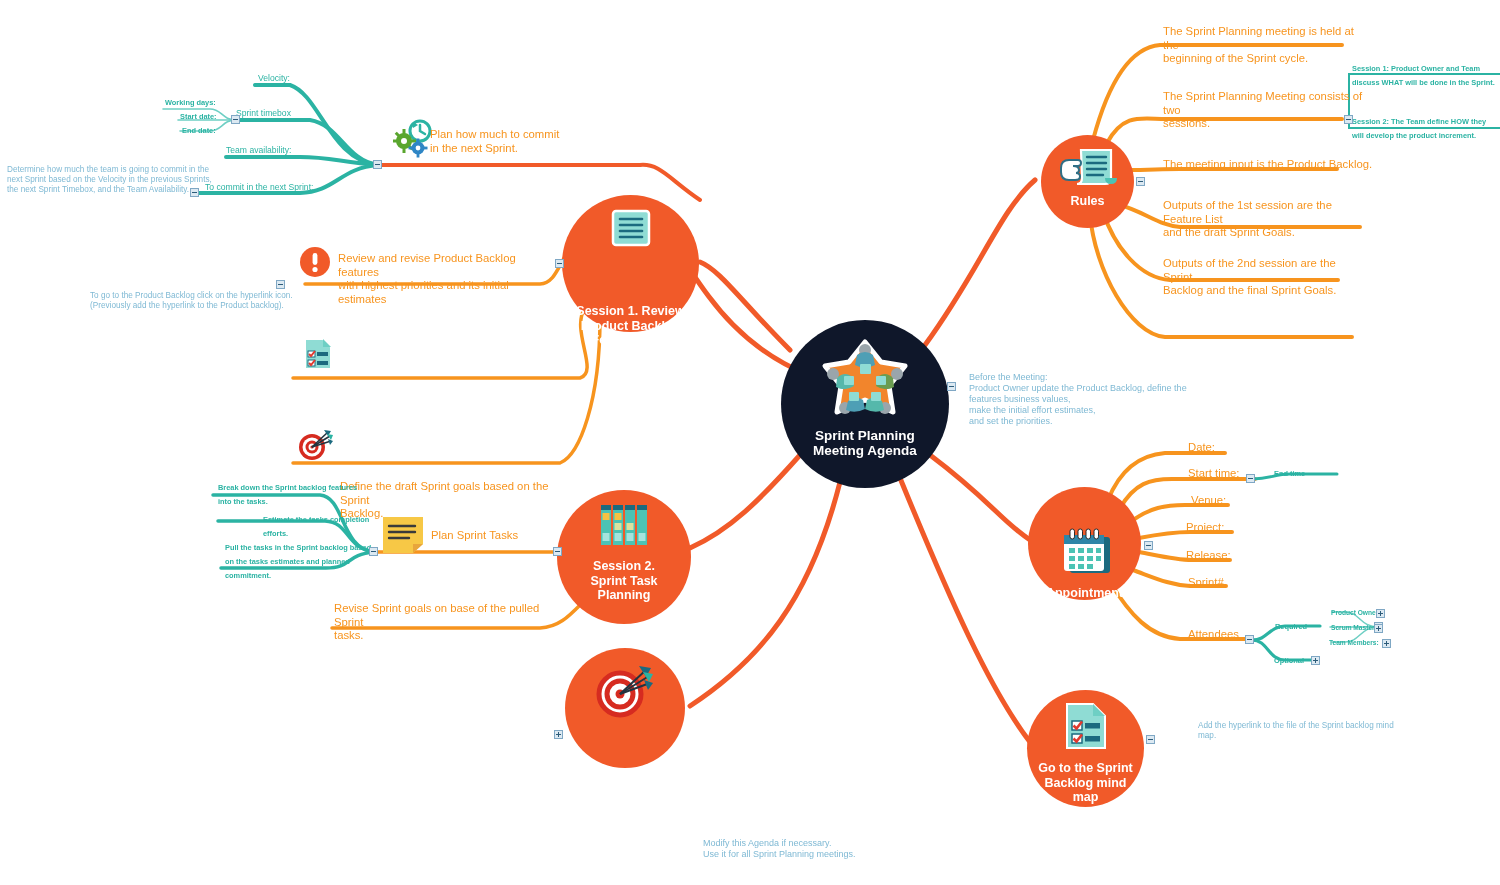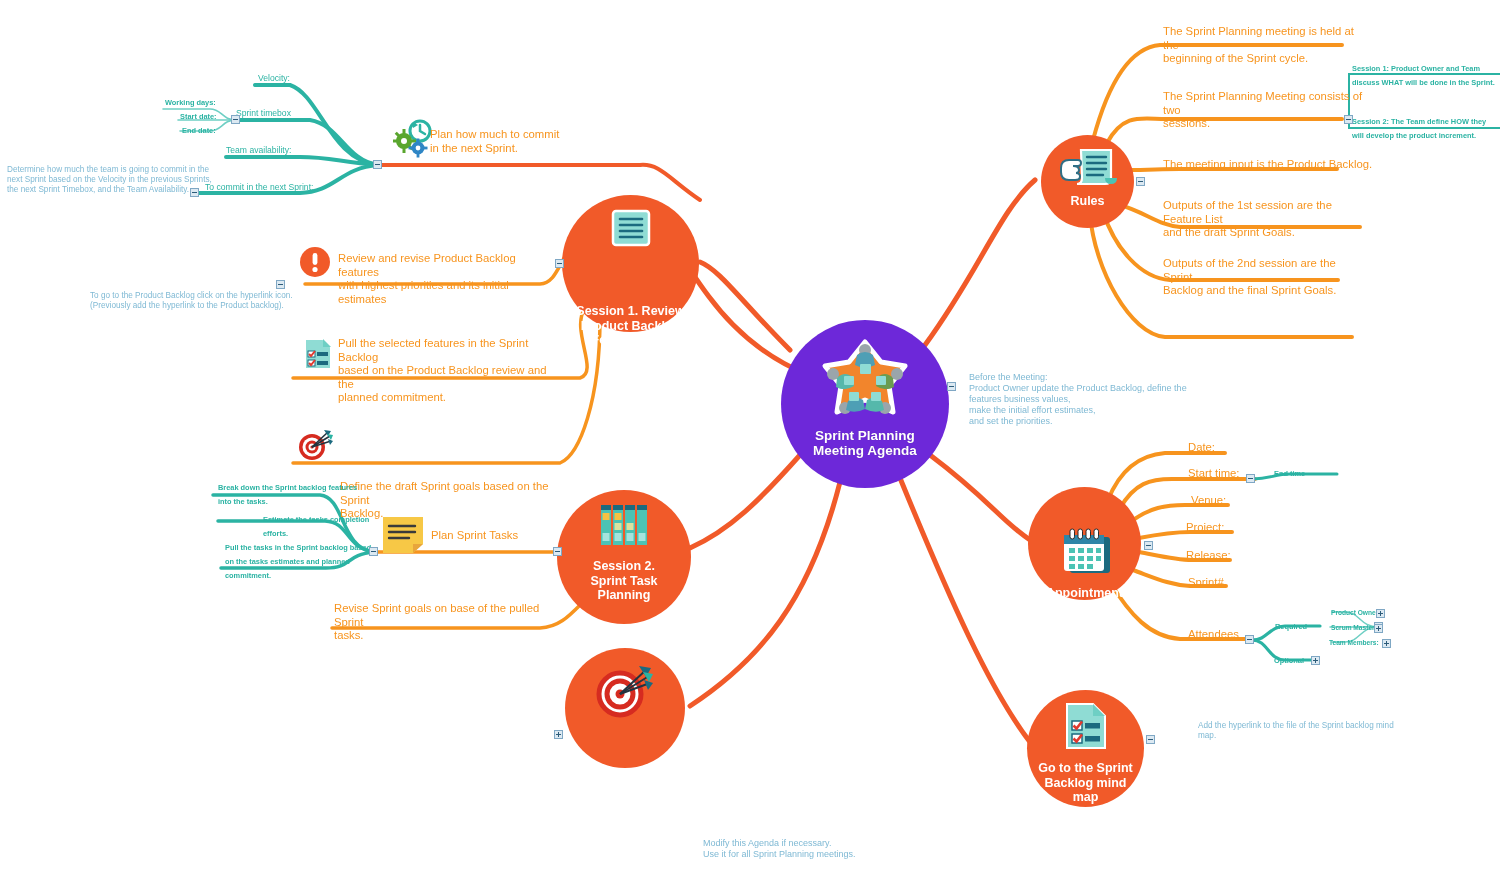--- a/index.html
+++ b/index.html
@@ -21,21 +21,21 @@
     width: 1500px; height: 885px;
     pointer-events: none;
   }
 
   
   .center-node {
     position: absolute;
     left: 781px; top: 320px;
     width: 168px; height: 168px;
     border-radius: 50%;
-    background: #6d28d9;
+    background: #0f172a;
     display: flex;
     flex-direction: column;
     align-items: center;
     justify-content: flex-start;
     padding-top: 18px;
     z-index: 5;
   }
   .center-node .ctitle {
     color: #ffffff;
     font-size: 13.5px;
@@ -329,23 +329,20 @@
       <path d="M2 2 h18 l8 8 v22 h-26 Z" fill="#8fdcd4" stroke="#ffffff" stroke-width="2"></path>
       <path d="M20 2 v8 h8 Z" fill="#6ecfc4"></path>
       <rect x="5" y="14" width="7" height="6" fill="#ffffff" stroke="#1b6a7f" stroke-width="1"></rect>
       <path d="M6 17 l2 2 l4 -5" stroke="#e03a2f" stroke-width="2" fill="none"></path>
       <rect x="14" y="15" width="11" height="4" fill="#1b6a7f"></rect>
       <rect x="5" y="23" width="7" height="6" fill="#ffffff" stroke="#1b6a7f" stroke-width="1"></rect>
       <path d="M6 26 l2 2 l4 -5" stroke="#e03a2f" stroke-width="2" fill="none"></path>
       <rect x="14" y="24" width="11" height="4" fill="#1b6a7f"></rect>
     </svg>
   </div>
-  <div class="sub" style="left: 338px; top: 337px; width: 210px; white-space: pre-line;">Pull the selected features in the Sprint Backlog
-based on the Product Backlog review and the
-planned commitment.</div>
 
   <div class="ico" style="left:297px; top:428px;">
     <svg width="36" height="34" viewBox="0 0 36 34">
       <circle cx="15" cy="19" r="13" fill="#d62b20"></circle>
       <circle cx="15" cy="19" r="9.5" fill="#ffffff"></circle>
       <circle cx="15" cy="19" r="6.5" fill="#d62b20"></circle>
       <circle cx="15" cy="19" r="3.5" fill="#ffffff"></circle>
       <circle cx="15" cy="19" r="1.6" fill="#d62b20"></circle>
       <g stroke="#22333f" stroke-width="1.6">
         <line x1="15" y1="19" x2="31" y2="4"></line>

